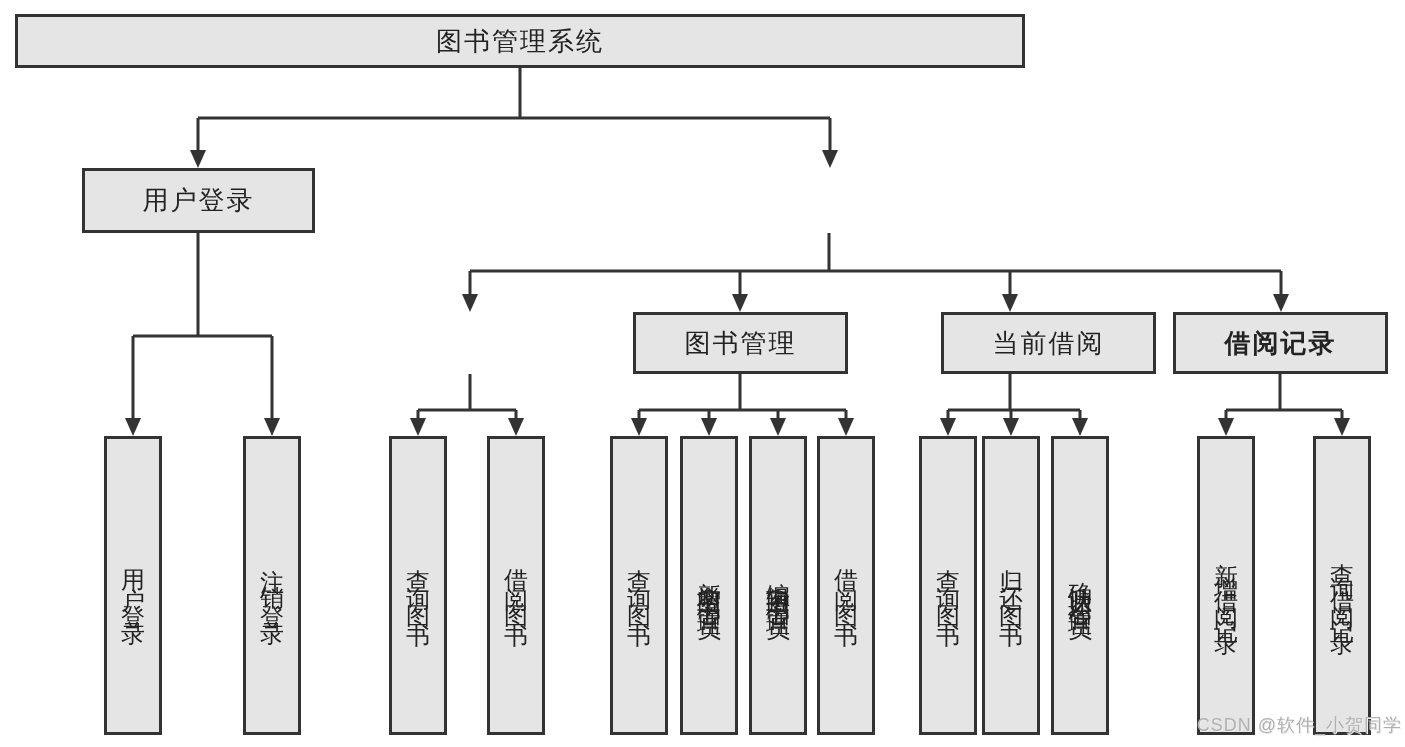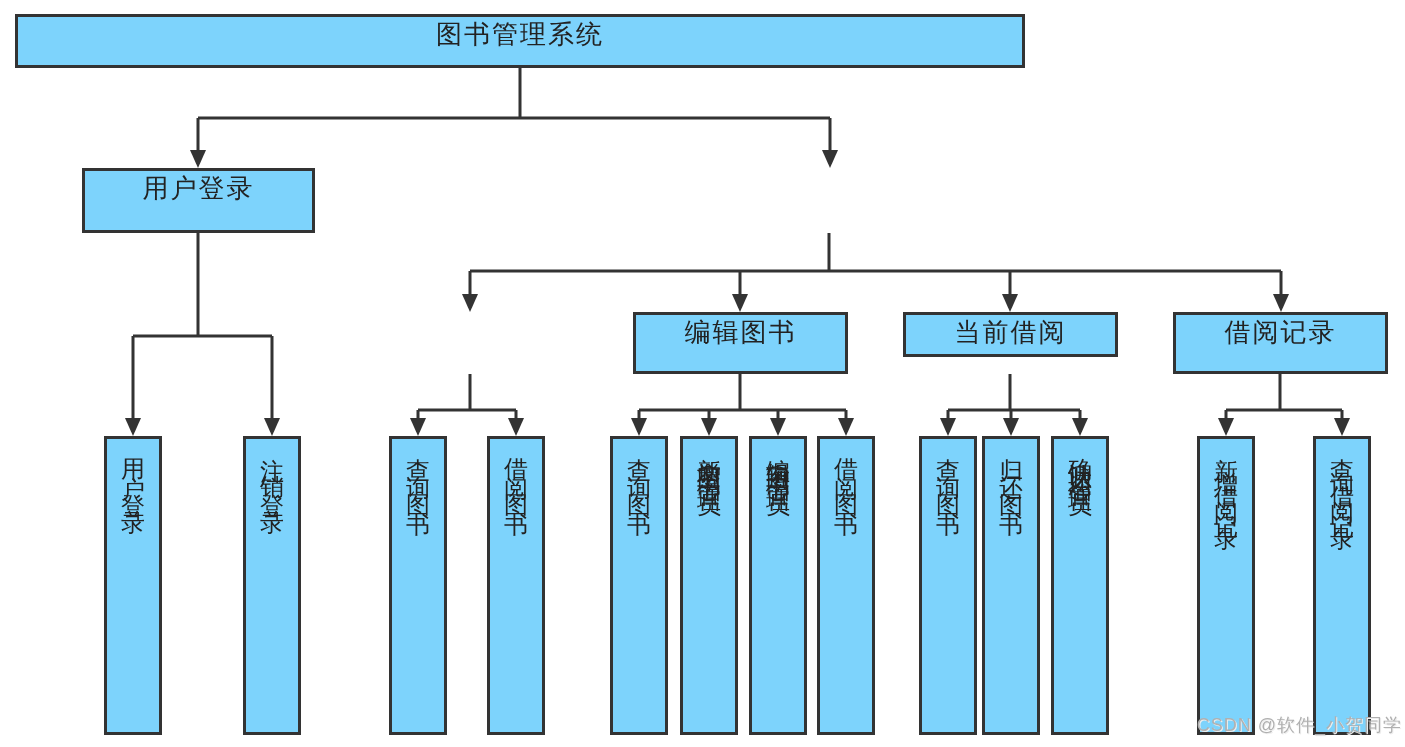--- a/index.html
+++ b/index.html
@@ -14,22 +14,23 @@
   svg.connectors {
     position: absolute;
     left: 0; top: 0;
     width: 1405px; height: 747px;
     z-index: 1;
   }
   .box {
     position: absolute;
     box-sizing: border-box;
     border: 3px solid #333333;
-    background: #7dd3fc;
+    background: #e5e5e5;
     display: flex;
+    align-items: center;
     justify-content: center;
     color: #222222;
     z-index: 2;
   }
   .h-label {
     font-size: 26px;
     letter-spacing: 2px;
     white-space: nowrap;
   }
   .root-box .h-label { font-size: 26px; }
@@ -42,22 +43,22 @@
   }
   .sp-wide  { letter-spacing: 18px; }
   .sp-mid   { letter-spacing: 14px; }
   .sp-tight { letter-spacing: 5px;  }
   
   .n-root   { left: 15px;   top: 14px;  width: 1010px; height: 54px; }
   .n-login  { left: 82px;   top: 168px; width: 233px;  height: 65px; }
   .n-mgmt   { left: 712px;  top: 168px; width: 235px;  height: 65px; }
   .n-l3a    { left: 363px;  top: 312px; width: 215px;  height: 62px; }
   .n-l3b    { left: 633px;  top: 312px; width: 215px;  height: 62px; }
-  .n-l3c    { left: 903px;  top: 312px; width: 215px;  height: 45px; }
-  .n-l3d    { left: 1173px; top: 312px; width: 215px;  height: 62px; }
+  .n-l3c    { left: 941px;  top: 312px; width: 215px;  height: 62px; }
+  .n-l3d    { left: 1173px; top: 312px; width: 215px;  height: 62px; font-weight: bold; }
   .leaf     { top: 436px; width: 58px; height: 299px; }
   .lf-1  { left: 104px;  }
   .lf-2  { left: 243px;  }
   .lf-3  { left: 389px;  }
   .lf-4  { left: 487px;  }
   .lf-5  { left: 610px;  }
   .lf-6  { left: 680px;  }
   .lf-7  { left: 749px;  }
   .lf-8  { left: 817px;  }
   .lf-9  { left: 919px;  }
@@ -116,21 +117,21 @@
 
   <div class="box root-box n-root">
     <span class="h-label">图书管理系统</span>
   </div>
 
   <div class="box n-login">
     <span class="h-label">用户登录</span>
   </div>
 
   <div class="box n-l3b">
-    <span class="h-label">编辑图书</span>
+    <span class="h-label">图书管理</span>
   </div>
   <div class="box n-l3c">
     <span class="h-label">当前借阅</span>
   </div>
   <div class="box n-l3d">
     <span class="h-label">借阅记录</span>
   </div>
 
   <div class="box leaf lf-1">
     <span class="v-label sp-wide">用户登录</span>

